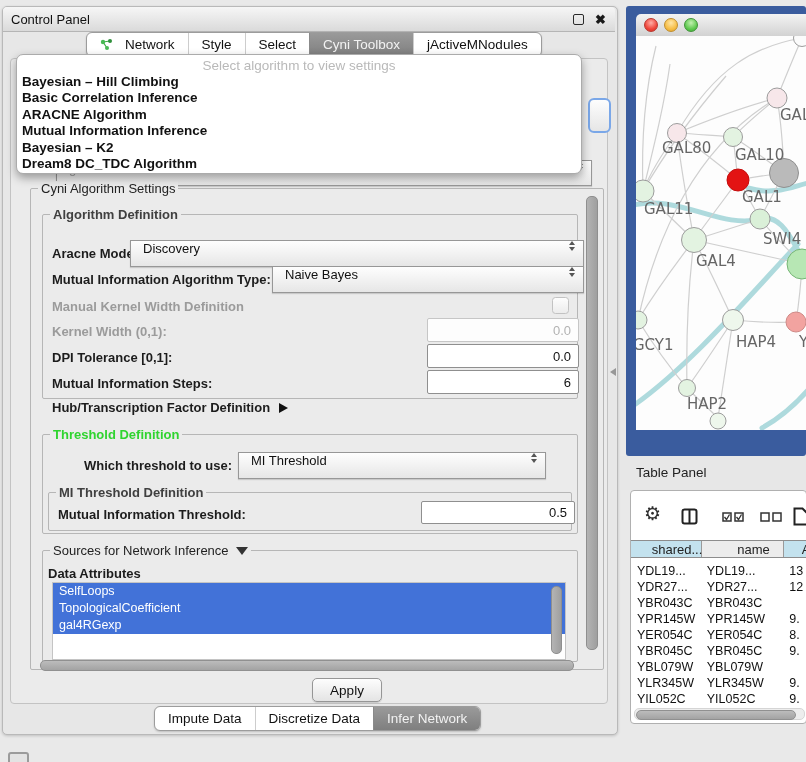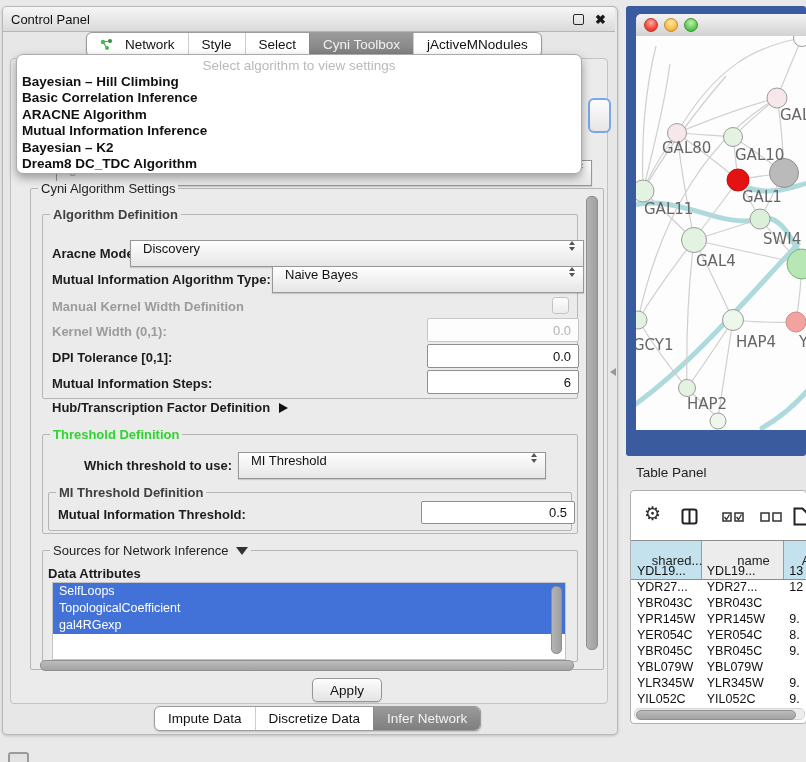--- a/index.html
+++ b/index.html
@@ -57,21 +57,21 @@
   .nettitle{background:linear-gradient(#f3f3f3,#d2d2d2);border-bottom:1px solid #9c9c9c;
             border-radius:5px 5px 0 0;display:flex;align-items:center;padding-left:8px;gap:6px;}
   .light{width:14px;height:14px;border-radius:50%;box-sizing:border-box;}
   .l-red{background:radial-gradient(circle at 50% 32%,#ffaea6,#ef4438 62%,#d33228);border:1px solid #b8362e;}
   .l-yel{background:radial-gradient(circle at 50% 32%,#ffe6a6,#f6bd44 62%,#dd9f2f);border:1px solid #c08e2c;}
   .l-grn{background:radial-gradient(circle at 50% 32%,#c2f0b0,#5ec94f 62%,#3fa636);border:1px solid #3f9338;}
   .netcanvas{background:#fdfdfd;overflow:hidden;}
   
   .tbox{background:#fff;border:1px solid #b0b0b0;border-radius:4px;}
   .hrow{display:flex;border-top:1px solid #8d8d8d;border-bottom:1px solid #8d8d8d;font-size:13px;color:#222;}
-  .hc{display:flex;align-items:center;justify-content:center;border-right:1px solid #9a9a9a;height:38px;box-sizing:border-box;padding-left:22px;}
+  .hc{display:flex;align-items:center;justify-content:center;border-right:1px solid #9a9a9a;height:16px;box-sizing:border-box;padding-left:22px;}
   .trow{display:flex;height:16px;line-height:16px;font-size:12.5px;color:#111;}
   .tc{padding-left:6px;white-space:nowrap;overflow:hidden;box-sizing:border-box;}
   .gear{font-size:19px;color:#2e2e2e;line-height:1;}
   svg text{font-family:"DejaVu Sans",sans-serif;font-size:15px;fill:#666;}
 </style>
 </head>
 <body>
 
 <div class="abs cpwin" style="left:2px;top:6px;width:614px;height:727px;"></div>
 

